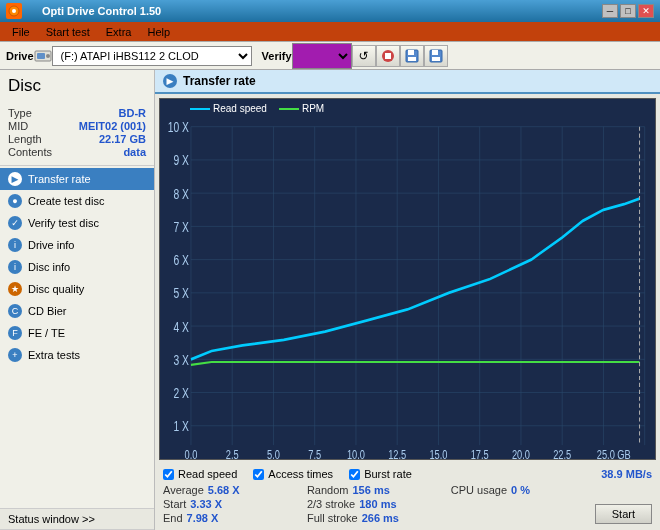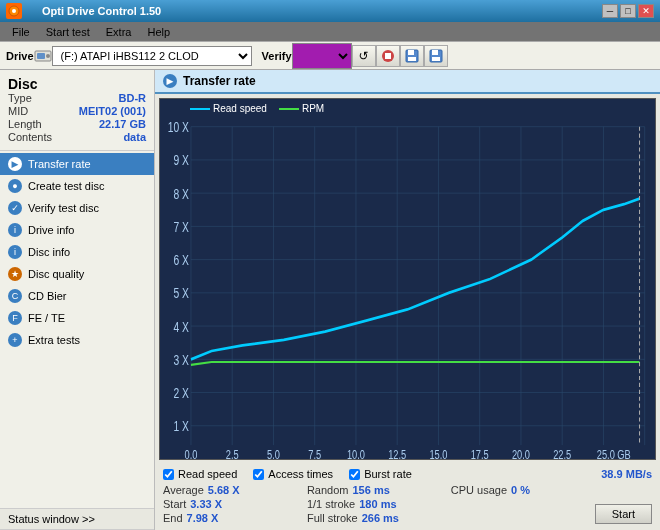--- a/index.html
+++ b/index.html
@@ -40,21 +40,21 @@
       background: #c0c0c0;
       border: 1px solid #888;
       font-size: 9px;
       display: flex; align-items: center; justify-content: center;
       cursor: pointer;
       color: black;
     }
     .titlebar-btn.close { background: #e05050; color: white; }
     
     .menubar {
-      background: #737373;
+      background: #c2410c;
       border-bottom: 1px solid #aaa;
       height: 20px;
       display: flex;
       align-items: center;
       padding: 0 4px;
     }
     .menu-item {
       padding: 2px 8px;
       cursor: pointer;
       font-size: 11px;
@@ -106,23 +106,23 @@
       background: #f0f0e8;
       border-right: 1px solid #bbb;
       display: flex;
       flex-direction: column;
     }
     .sidebar-disc-section {
       padding: 6px 8px;
       border-bottom: 1px solid #ccc;
     }
     .disc-heading {
-      font-weight: bold;
-      font-size: 14px;
-      margin-bottom: 0;
+      font-weight: normal;
+      font-size: 17px;
+      margin-bottom: 11px;
     }
     .disc-row {
       display: flex;
       justify-content: space-between;
       font-size: 11px;
       margin-bottom: 1px;
     }
     .disc-row .label { color: #333; }
     .disc-row .value { color: #2255cc; font-weight: bold; }
     .sidebar-nav { flex: 1; padding: 2px 0; }
@@ -489,21 +489,21 @@
               <span class="stat-label">CPU usage</span>
               <span class="stat-value">0 %</span>
             </div>
           </div>
           <div class="stats-row">
             <div class="s-col">
               <span class="stat-label">Start</span>
               <span class="stat-value">3.33 X</span>
             </div>
             <div class="s-col">
-              <span class="stat-label">1/1 stroke</span>
+              <span class="stat-label">2/3 stroke</span>
               <span class="stat-value">180 ms</span>
             </div>
             <div class="s-col"></div>
           </div>
           <div class="stats-row">
             <div class="s-col">
               <span class="stat-label">End</span>
               <span class="stat-value">7.98 X</span>
             </div>
             <div class="s-col">

